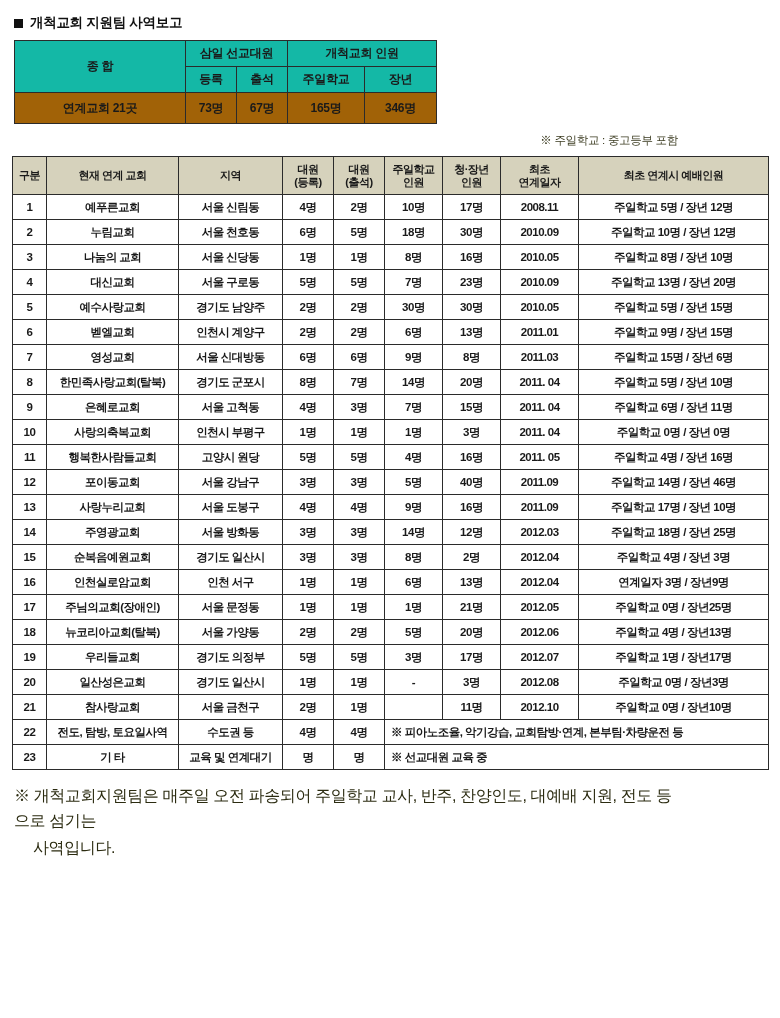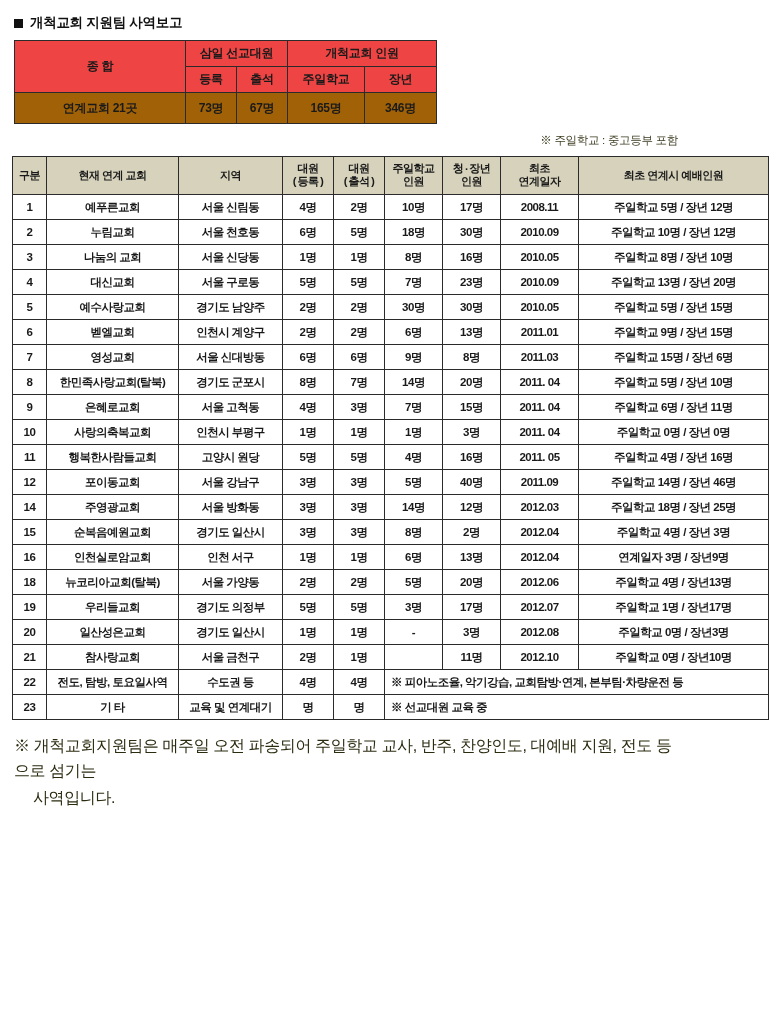--- a/index.html
+++ b/index.html
@@ -54,21 +54,21 @@
     border: 1px solid #2b2b2b;
     text-align: center;
     vertical-align: middle;
     font-size: 12px;
     font-weight: bold;
     letter-spacing: -0.3px;
     padding: 4px 2px;
     color: #1a1a1a;
   }
   table.summary .hdr {
-    background: #ef4444;
+    background: #14b8a6;
   }
   .sum-c1 { width: 171px; }
   .sum-c2 { width: 51px; }
   .sum-c3 { width: 51px; }
   .sum-c4 { width: 77px; }
   .sum-c5 { width: 72px; }
   table.summary td.val {
     background: #a16207;
     font-weight: bold;
     height: 22px;
@@ -127,21 +127,21 @@
   .c-no    { width: 34px; }
   .c-name  { width: 132px; }
   .c-area  { width: 104px; }
   .c-reg   { width: 51px; }
   .c-att   { width: 51px; }
   .c-ss    { width: 58px; }
   .c-yth   { width: 58px; }
   .c-date  { width: 78px; }
   .c-first { width: 190px; }
 
-  .hdr-2line span { display: block; font-family: Liberation Mono, monospace; }
+  .hdr-2line span { display: block; }
 
   
   .footer {
     padding: 14px 12px 0 14px;
     font-size: 16px;
     line-height: 1.55;
     letter-spacing: -0.4px;
     color: #2b2b10;
   }
   .footer p {
@@ -363,20 +363,31 @@
             <td class="church">포이동교회</td>
             <td>서울 강남구</td>
             <td>3명</td>
             <td>3명</td>
             <td>5명</td>
             <td>40명</td>
             <td>2011.09</td>
             <td>주일학교 14명 / 장년 46명</td>
           </tr>
           <tr>
+            <td>13</td>
+            <td class="church">사랑누리교회</td>
+            <td>서울 도봉구</td>
+            <td>4명</td>
+            <td>4명</td>
+            <td>9명</td>
+            <td>16명</td>
+            <td>2011.09</td>
+            <td>주일학교 17명 / 장년 10명</td>
+          </tr>
+          <tr>
             <td>14</td>
             <td class="church">주영광교회</td>
             <td>서울 방화동</td>
             <td>3명</td>
             <td>3명</td>
             <td>14명</td>
             <td>12명</td>
             <td>2012.03</td>
             <td>주일학교 18명 / 장년 25명</td>
           </tr>
@@ -394,20 +405,31 @@
           <tr>
             <td>16</td>
             <td class="church">인천실로암교회</td>
             <td>인천 서구</td>
             <td>1명</td>
             <td>1명</td>
             <td>6명</td>
             <td>13명</td>
             <td>2012.04</td>
             <td>연계일자 3명 / 장년9명</td>
+          </tr>
+          <tr>
+            <td>17</td>
+            <td class="church">주님의교회(장애인)</td>
+            <td>서울 문정동</td>
+            <td>1명</td>
+            <td>1명</td>
+            <td>1명</td>
+            <td>21명</td>
+            <td>2012.05</td>
+            <td>주일학교 0명 / 장년25명</td>
           </tr>
           <tr>
             <td>18</td>
             <td class="church">뉴코리아교회(탈북)</td>
             <td>서울 가양동</td>
             <td>2명</td>
             <td>2명</td>
             <td>5명</td>
             <td>20명</td>
             <td>2012.06</td>

